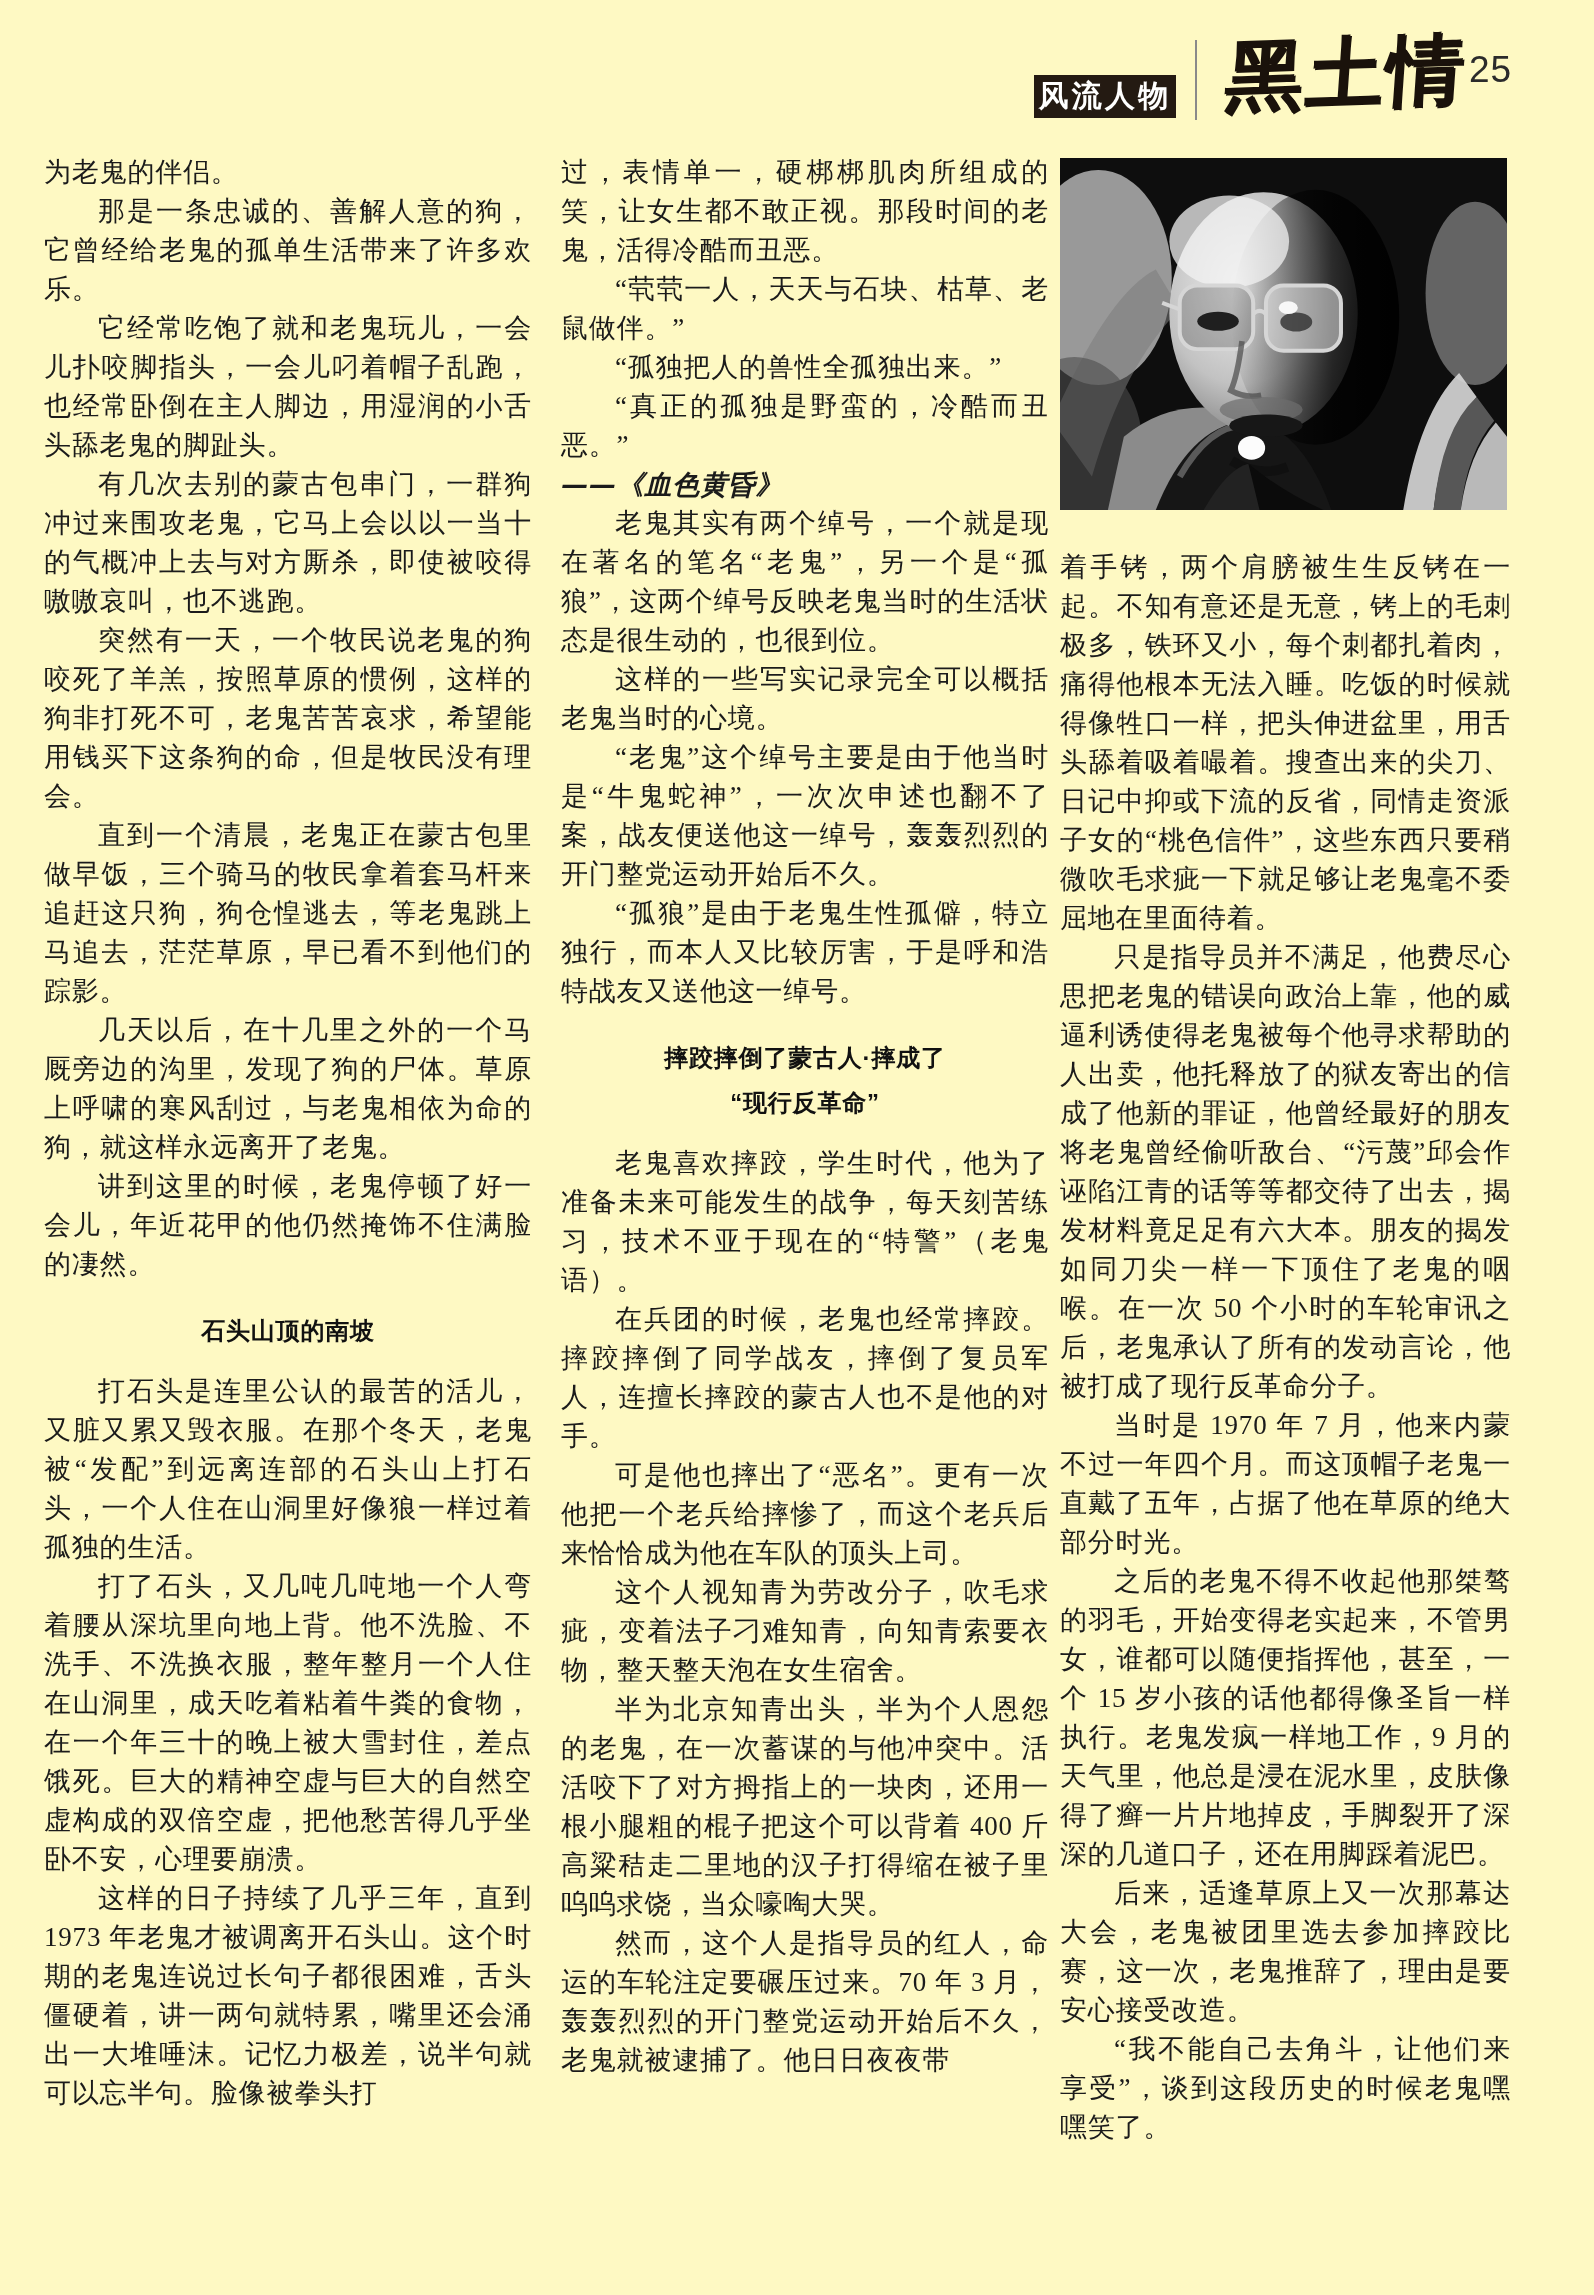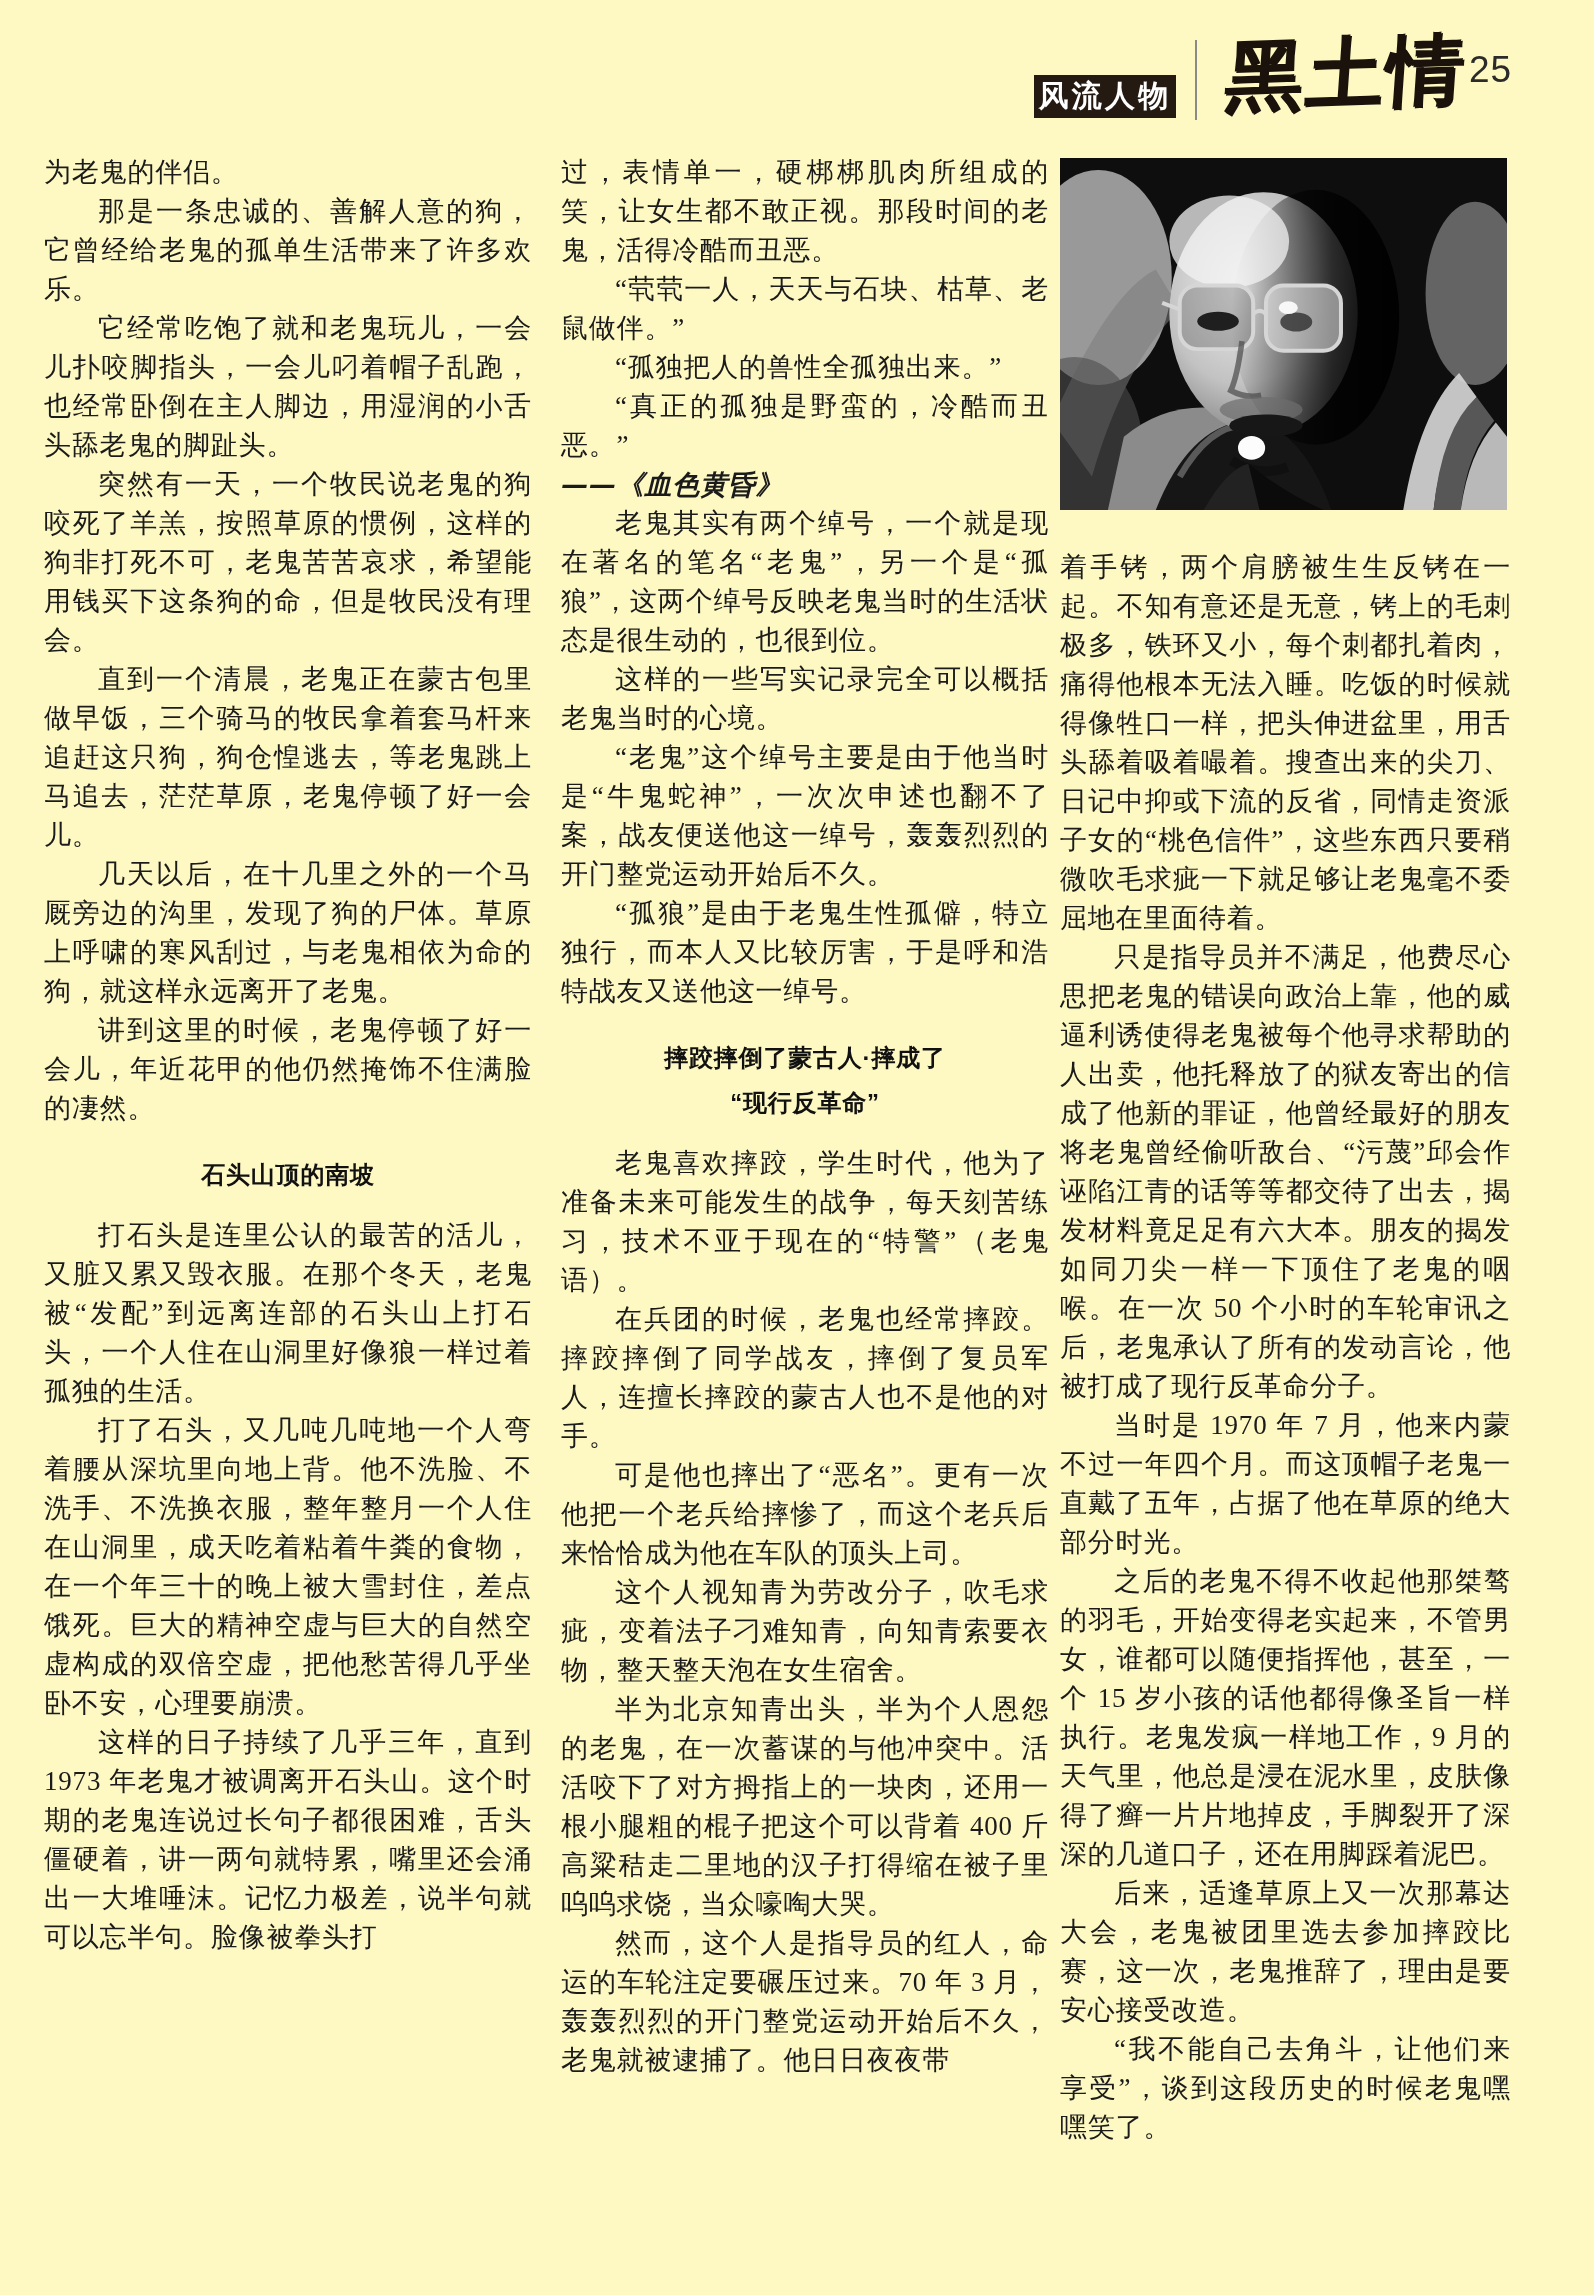--- a/index.html
+++ b/index.html
@@ -140,22 +140,23 @@
 
       <path d="M180,442 Q210,390 236,384 L262,420 L250,442 Z" fill="#222222"></path>
       <path d="M236,384 Q280,420 330,442 L250,442 Z" fill="#0b0b0b"></path>
     </svg>
   </div>
 
   <div class="col col-1">
       <p class="para cont">为老鬼的伴侣。</p>
       <p class="para">那是一条忠诚的、善解人意的狗，它曾经给老鬼的孤单生活带来了许多欢乐。</p>
       <p class="para">它经常吃饱了就和老鬼玩儿，一会儿扑咬脚指头，一会儿叼着帽子乱跑，也经常卧倒在主人脚边，用湿润的小舌头舔老鬼的脚趾头。</p>
+      <p class="para">有几次去别的蒙古包串门，一群狗冲过来围攻老鬼，它马上会以以一当十的气概冲上去与对方厮杀，即使被咬得嗷嗷哀叫，也不逃跑。</p>
       <p class="para">突然有一天，一个牧民说老鬼的狗咬死了羊羔，按照草原的惯例，这样的狗非打死不可，老鬼苦苦哀求，希望能用钱买下这条狗的命，但是牧民没有理会。</p>
-      <p class="para">直到一个清晨，老鬼正在蒙古包里做早饭，三个骑马的牧民拿着套马杆来追赶这只狗，狗仓惶逃去，等老鬼跳上马追去，茫茫草原，老鬼停顿了好一会儿。</p>
+      <p class="para">直到一个清晨，老鬼正在蒙古包里做早饭，三个骑马的牧民拿着套马杆来追赶这只狗，狗仓惶逃去，等老鬼跳上马追去，茫茫草原，早已看不到他们的踪影。</p>
       <p class="para">几天以后，在十几里之外的一个马厩旁边的沟里，发现了狗的尸体。草原上呼啸的寒风刮过，与老鬼相依为命的狗，就这样永远离开了老鬼。</p>
       <p class="para">讲到这里的时候，老鬼停顿了好一会儿，年近花甲的他仍然掩饰不住满脸的凄然。</p>
       <h3 class="sub">石头山顶的南坡</h3>
       <p class="para">打石头是连里公认的最苦的活儿，又脏又累又毁衣服。在那个冬天，老鬼被“发配”到远离连部的石头山上打石头，一个人住在山洞里好像狼一样过着孤独的生活。</p>
       <p class="para">打了石头，又几吨几吨地一个人弯着腰从深坑里向地上背。他不洗脸、不洗手、不洗换衣服，整年整月一个人住在山洞里，成天吃着粘着牛粪的食物，在一个年三十的晚上被大雪封住，差点饿死。巨大的精神空虚与巨大的自然空虚构成的双倍空虚，把他愁苦得几乎坐卧不安，心理要崩溃。</p>
       <p class="para">这样的日子持续了几乎三年，直到 1973 年老鬼才被调离开石头山。这个时期的老鬼连说过长句子都很困难，舌头僵硬着，讲一两句就特累，嘴里还会涌出一大堆唾沫。记忆力极差，说半句就可以忘半句。脸像被拳头打</p>
     </div>
   <div class="col col-2">
       <p class="para cont">过，表情单一，硬梆梆肌肉所组成的笑，让女生都不敢正视。那段时间的老鬼，活得冷酷而丑恶。</p>
       <p class="para">“茕茕一人，天天与石块、枯草、老鼠做伴。”</p>

